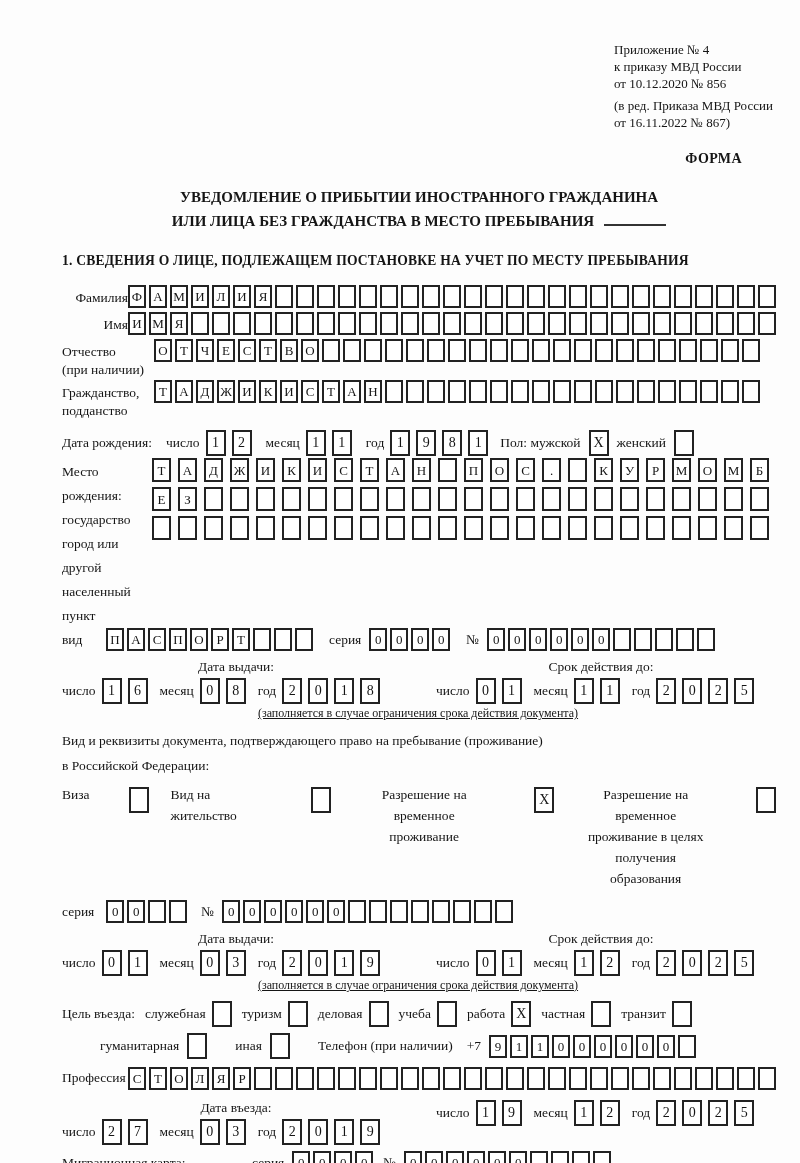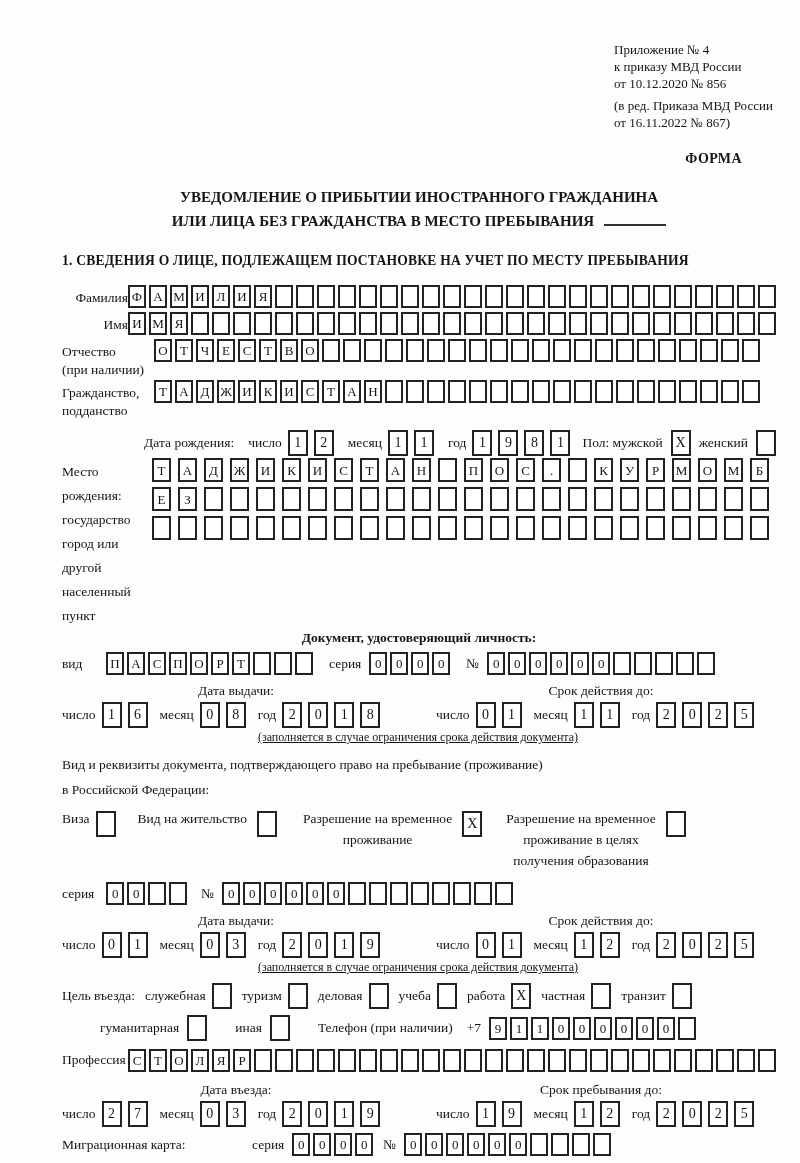--- a/index.html
+++ b/index.html
@@ -40,21 +40,21 @@
     display:inline-flex;align-items:center;justify-content:center;font-size:14px;background:#fff;
   }
 
   
   .row-surname,.row-name{margin-bottom:4px;text-align:right;}
   .row-surname .flabel,.row-name .flabel{width:66px;}
   .row-patronymic .flabel,.row-citizenship .flabel{width:92px;}
   .row-patronymic{margin-bottom:1px;}
   .row-citizenship{margin-bottom:10px;}
 
-  .row-birthdate{display:flex;align-items:center;margin-bottom:2px;justify-content:flex-end;}
+  .row-birthdate{display:flex;align-items:center;margin-bottom:2px;}
   .row-birthdate .dlbl{margin:0 6px 0 14px;}
   .row-birthdate .sex{margin-left:12px;display:inline-flex;align-items:center;gap:8px;}
 
   .row-birthplace{display:flex;margin-bottom:0;}
   .bp-label{width:90px;flex-shrink:0;line-height:24px;padding-top:2px;}
   .bp-rows .cells{margin-bottom:5px;display:flex;}
 
   .doc-heading{text-align:center;font-weight:bold;margin:2px 0 6px 0;}
 
   .row-doctype{display:flex;align-items:center;margin-bottom:8px;}
@@ -66,21 +66,21 @@
   .dcol-r{width:330px;margin-left:26px;}
   .dhead{text-align:center;margin-bottom:3px;}
   .dline{display:flex;align-items:center;}
   .dline .dlbl{margin-right:6px;}
   .dline .grp{margin-right:12px;}
   .note{text-align:center;font-size:12px;margin:2px 2px 8px 0;text-decoration:underline;}
 
   .intro{line-height:1.85;margin-bottom:6px;}
 
   .opts{display:flex;align-items:flex-start;margin:4px 0 10px 0;}
-  .opt{display:flex;align-items:flex-start;}
+  .opt{display:flex;align-items:flex-start;gap:33px;}
   .opt .opt-label{line-height:1.55;}
   .opt .opt-label.center{text-align:center;}
   .opt .checkbox{margin-left:10px;margin-top:2px;}
   .opt1 .checkbox{margin-left:6px;}
   .opt2{margin-left:22px;}
   .opt3{margin-left:26px;}
   .opt4{margin-left:24px;}
 
   .row-series{display:flex;align-items:center;margin-bottom:8px;}
   .row-series .mid{margin:0 8px 0 14px;}
@@ -390,21 +390,20 @@
             <span class="cell"></span>
             <span class="cell"></span>
             <span class="cell"></span>
             <span class="cell"></span>
             <span class="cell"></span>
             <span class="cell"></span>
           </span>
       </div>
     </div>
 
-    <div class="doc-heading">Документ, удостоверяющий личность:</div>
 
     <div class="row-doctype">
       <span class="flabel">вид</span>
       <span class="cells">
           <span class="cell">П</span>
           <span class="cell">А</span>
           <span class="cell">С</span>
           <span class="cell">П</span>
           <span class="cell">О</span>
           <span class="cell">Р</span>
@@ -702,21 +701,20 @@
           <span class="dlbl">год</span>
           <span class="cells date">
               <span class="cell">2</span>
               <span class="cell">0</span>
               <span class="cell">1</span>
               <span class="cell">9</span>
             </span>
         </div>
       </div>
       <div class="dcol-r">
-        <div class="dhead">Срок пребывания до:</div>
         <div class="dline">
           <span class="dlbl">число</span>
           <span class="cells date grp">
               <span class="cell">1</span>
               <span class="cell">9</span>
             </span>
           <span class="dlbl">месяц</span>
           <span class="cells date grp">
               <span class="cell">1</span>
               <span class="cell">2</span>

